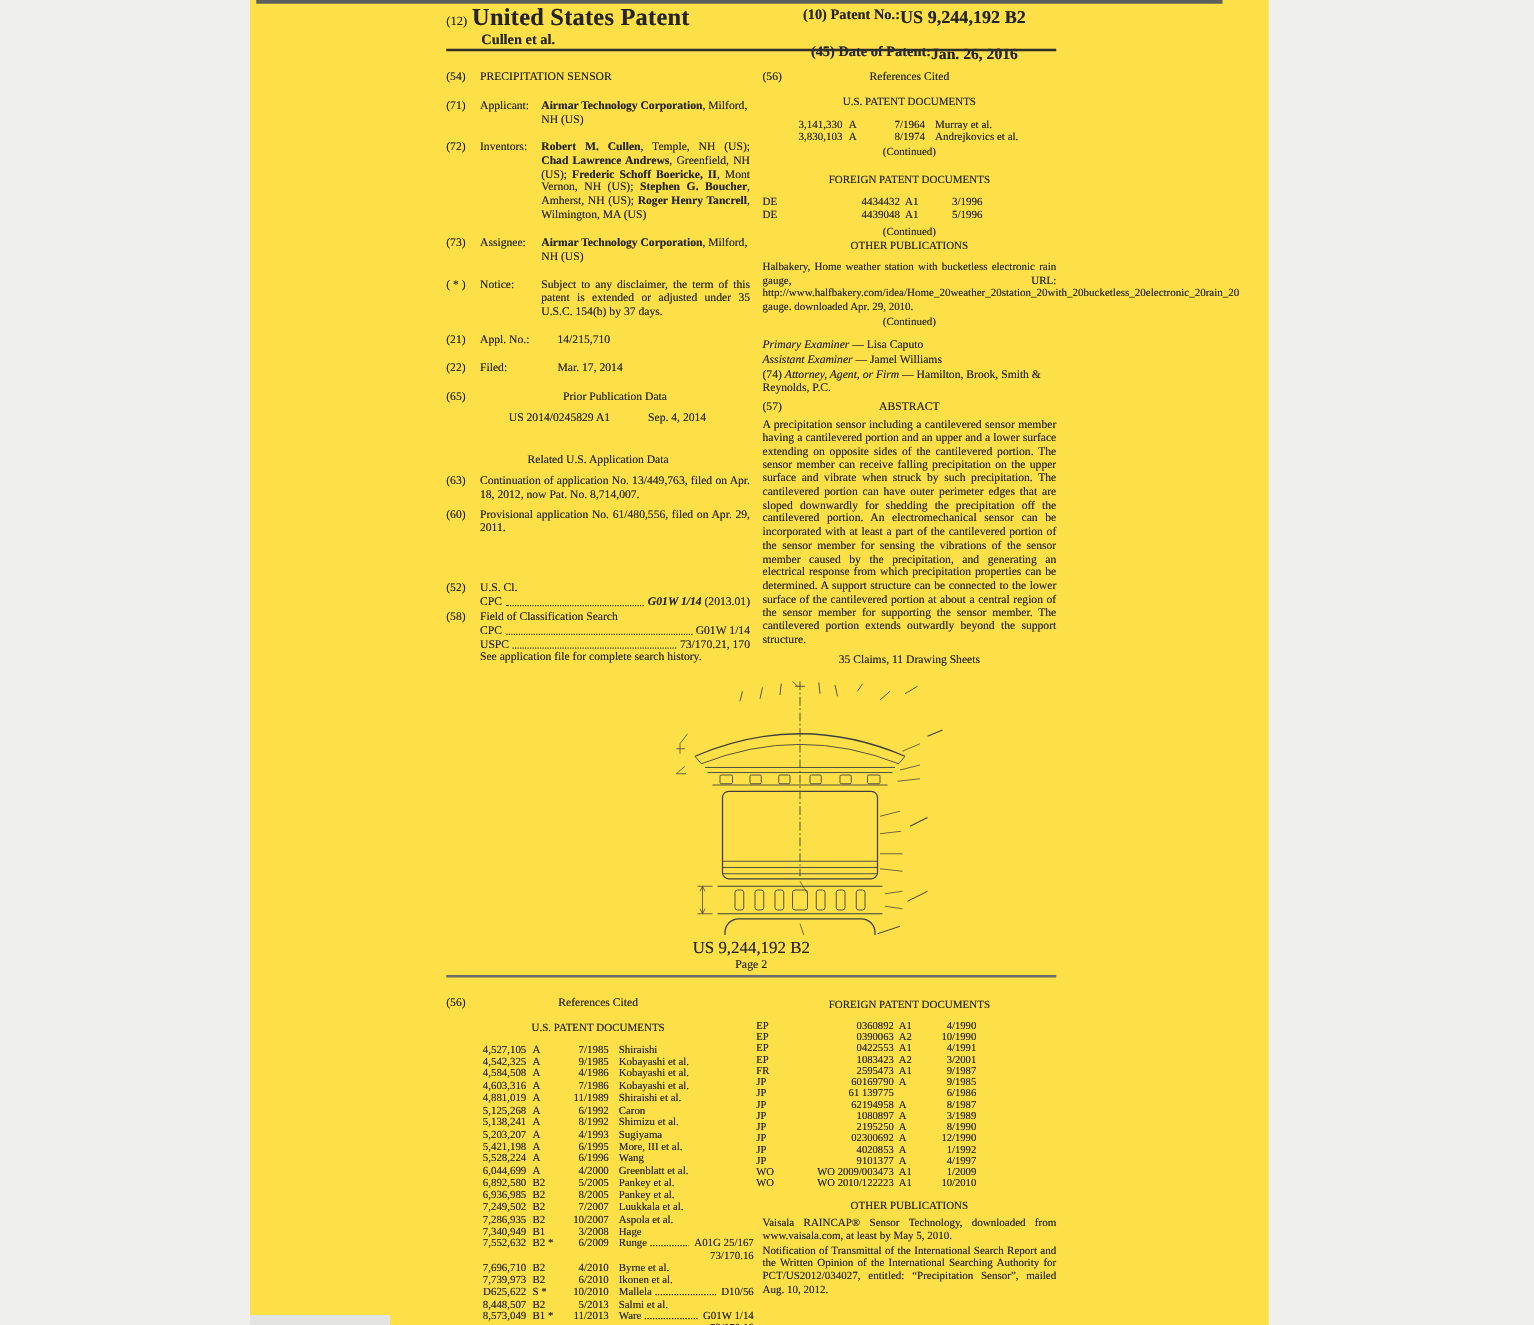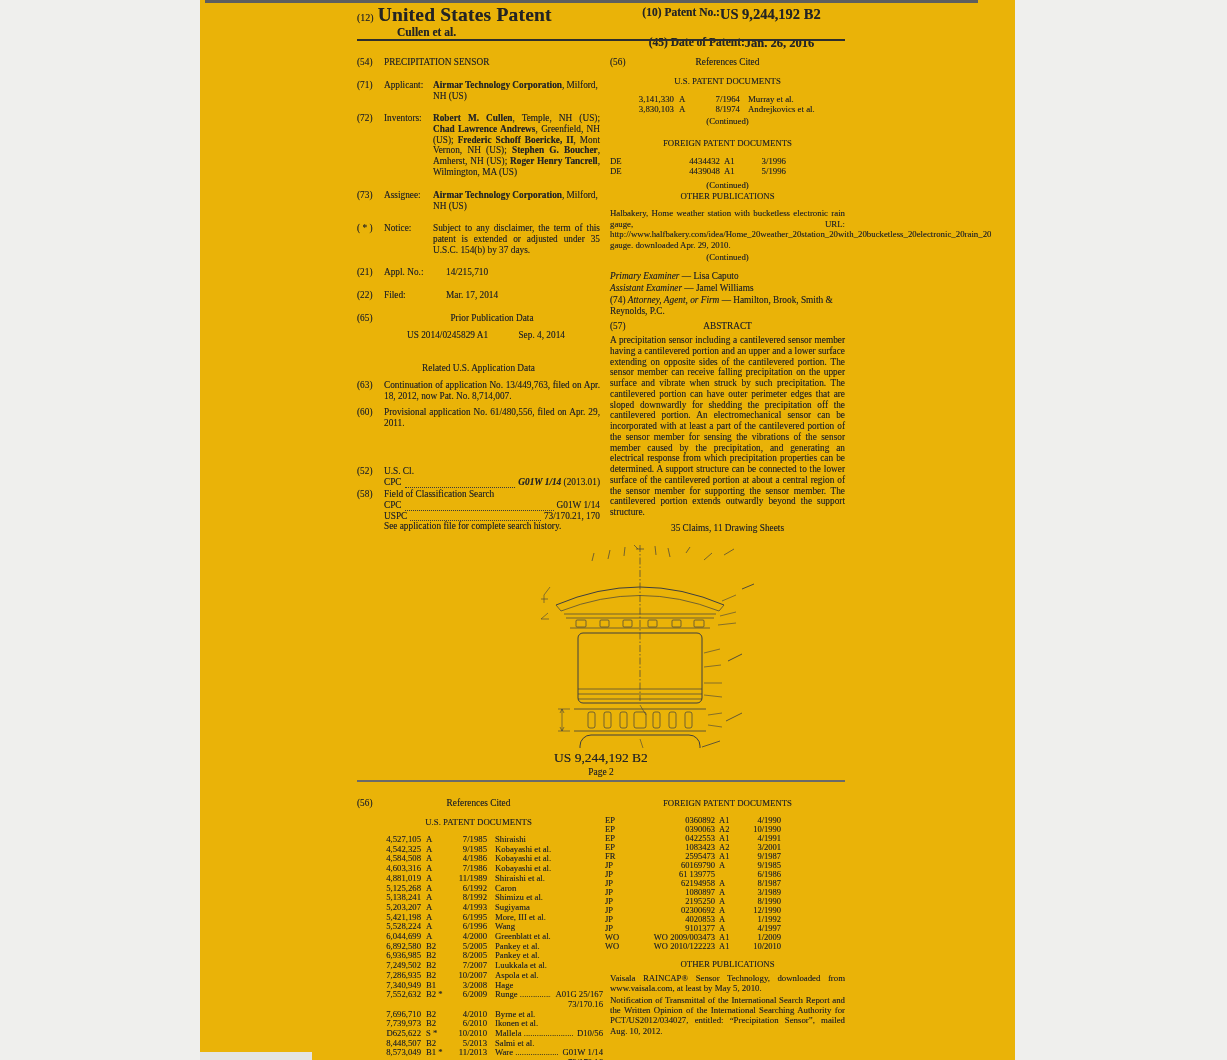--- a/index.html
+++ b/index.html
@@ -4,21 +4,21 @@
 <style>
   html,body{margin:0;padding:0}
   body{
     width:1227px;height:1060px;position:relative;overflow:hidden;
     background:#efefed;
     font-family:"Liberation Serif","DejaVu Serif",serif;
     color:#242424;
     text-shadow:0 0 .35px rgba(45,45,45,.55);
   }
   .abs{position:absolute}
-  .paper{left:200px;top:0;width:815px;height:1060px;background:#eab308;overflow:hidden}
+  .paper{left:200px;top:0;width:815px;height:1060px;background:#fde047;overflow:hidden}
   .scan-edge{left:5px;top:0;width:773px;height:3px;background:#5e5e5e}
   .smudge{left:0;top:1052px;width:112px;height:8px;background:#e4e4e2}
   .b{font-weight:400}
   .bi{font-weight:700;font-style:italic}
   .ctr{text-align:center}
   .just{text-align:justify}
   .seg-b{font-weight:700}
   .seg-i{font-style:italic}
   .seg-bi{font-weight:700;font-style:italic}
   .seg-n{}
@@ -30,21 +30,21 @@
   .h-patno{font-size:14.5px;font-weight:700}
   .h-date{font-size:12.5px;font-weight:700}
   .rule{background:#2e2e2e;height:2px}
   .rule2{background:#6a6a6a;height:2px}
   
   .f{font-size:9.3px;line-height:10.8px}
   .fs{font-size:8.8px;line-height:10.2px}
   .grid-tl{display:grid;grid-template-columns:27px 49px 1fr}
   .grid-t{display:grid;grid-template-columns:27px 1fr}
   .grid-ta{display:grid;grid-template-columns:27px 62px 1fr}
-  .leaderline{display:flex;align-items:flex-end;white-space:nowrap;overflow:hidden}
+  .leaderline{display:flex;align-items:flex-start;white-space:nowrap;overflow:hidden}
   .dotfill{flex:1;margin:0 3px;border-bottom:1.2px dotted #3a3a3a;height:7px;min-width:8px}
   
   .us-row{display:grid;grid-template-columns:46px 22px 44px 1fr auto;white-space:nowrap}
   .us-row .num{text-align:right}
   .us-row .kind{padding-left:5px}
   .us-row .date{text-align:right}
   .us-row .name{padding-left:8px;overflow:hidden}
   .us-row .cls{text-align:right;padding-left:4px}
   .fp-row{display:grid;grid-template-columns:28px 82px 20px 46px;white-space:nowrap}
   .fp-row .num{text-align:right}
@@ -56,21 +56,21 @@
 </style>
 </head>
 <body>
 
 <div class="abs paper">
   <div class="abs scan-edge"></div>
 
   <div class="abs" style="left:157px;top:4px;width:250px">
     <span class="h-tag">(12)</span>
     <span class="h-title">United States Patent</span>
-    <div class="h-author" style="margin-left:40px">Cullen et al.</div>
+    <div class="h-author" style="margin-left:28px">Cullen et al.</div>
   </div>
   <div class="abs" style="left:418px;top:6px;width:227px">
     <div class="h-right-row">
       <span><span>(10)</span> <span>Patent No.:</span></span>
       <span class="h-patno">US 9,244,192 B2</span>
     </div>
     <div class="h-right-row" style="margin-top:13px">
       <span><span>(45)</span> <span>Date of Patent:</span></span>
       <span class="h-date">Jan. 26, 2016</span>
     </div>

